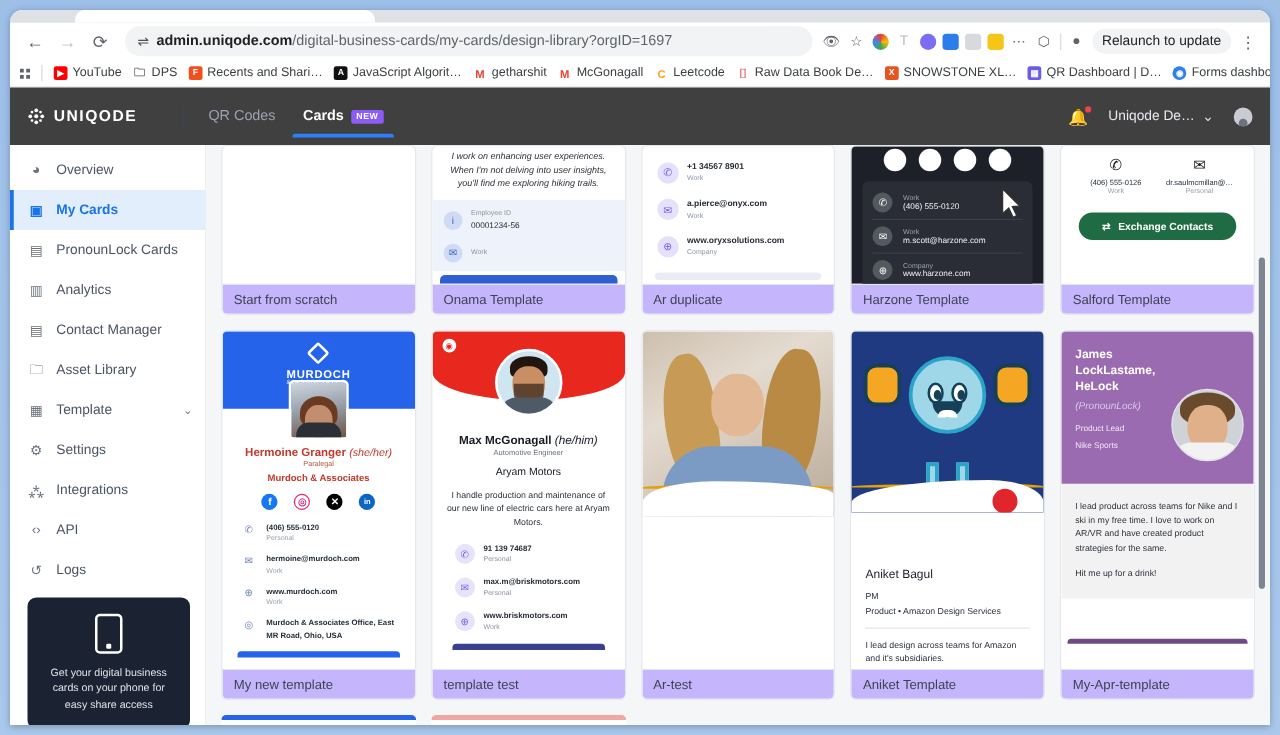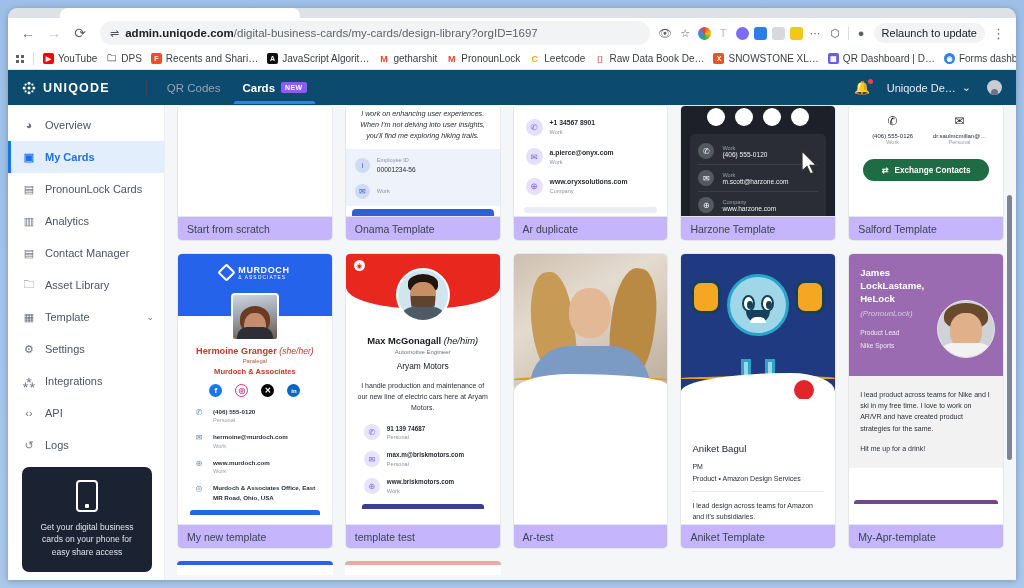--- a/index.html
+++ b/index.html
@@ -41,21 +41,21 @@
 
   .bookmarks { height: 22px; background: #fff; display: flex; align-items: center; padding: 0 8px; gap: 9px; border-bottom: 1px solid #e3e5e8; font-size: 10px; color: #3c4043; overflow: hidden; white-space: nowrap; }
   .bm { display: flex; align-items: center; gap: 4px; flex: none; }
   .bm .bi { width: 11px; height: 11px; border-radius: 2px; display:flex; align-items:center; justify-content:center; font-size:7px; color:#fff; font-weight:bold; }
   .bm-sep { width: 1px; height: 13px; background: #dadce0; flex: none; }
   .grid-ico { display:grid; grid-template-columns: 3px 3px; grid-template-rows: 3px 3px; gap:2px; }
   .grid-ico i { background:#5f6368; display:block; width:3px; height:3px; }
 
   
   .app { position: absolute; left: 0; top: 62px; width: 1008px; height: 510px; background: #f4f6f8; }
-  .topbar { height: 35px; background: #0c4a6e; display: flex; align-items: center; padding: 0 14px; color: #fff; }
+  .topbar { height: 46px; background: #404040; display: flex; align-items: center; padding: 0 14px; color: #fff; }
   .brand { display: flex; align-items: center; gap: 7px; font-size: 12.5px; letter-spacing: 1.2px; font-weight: bold; }
   .brand-mark { width: 14px; height: 14px; position: relative; }
   .vsep { width: 1px; height: 17px; background: #3a4355; margin: 0 20px 0 36px; }
   .navtabs { display: flex; align-items: center; gap: 22px; height: 33px; }
   .navtab { font-size: 11.5px; color: #9aa2b1; height: 33px; display: flex; align-items: center; gap: 6px; position: relative; }
   .navtab.active { color: #fff; font-weight: bold; }
   .navtab.active:after { content:""; position: absolute; left: -8px; right: -8px; bottom: 0; height: 3px; background: #2d7ff9; border-radius: 2px 2px 0 0; }
   .newbadge { background: #8b5cf6; color: #fff; font-size: 7px; font-weight: bold; padding: 2px 4px; border-radius: 2px; letter-spacing: .4px; }
   .topbar-right { margin-left: auto; display: flex; align-items: center; gap: 16px; }
   .bell { position: relative; font-size: 13px; color:#e8eaef; }
@@ -129,21 +129,21 @@
   
   .salf { padding: 8px 10px 0; text-align: center; }
   .salf-l1 { font-size: 6px; color: #1f2933; margin-top: 5px; }
   .salf-l2 { font-size: 5.6px; color: #9aa1ab; }
   .salf-cols { display:flex; }
   .salf-col { flex:1; }
   .exch { margin: 14px 4px 0; height: 22px; background: #1f6b43; border-radius: 12px; color: #fff; font-size: 8.2px; font-weight: bold; display: flex; align-items: center; justify-content: center; gap: 6px; }
 
   
   .mu-head { background: #2563eb; height: 62px; position: relative; }
-  .mu-logo { display: flex; align-items: center; justify-content: center; gap: 5px; padding-top: 11px; color: #fff; }
+  .mu-logo { display: flex; align-items: center; justify-content: center; gap: 5px; padding-top: 11px; color: #fff; flex-direction: column; }
   .mu-dia { width: 13px; height: 13px; transform: rotate(45deg); border: 2px solid #fff; border-radius: 2px; }
   .mu-ln1 { font-size: 9px; font-weight: bold; letter-spacing: .6px; }
   .mu-ln2 { font-size: 4.8px; letter-spacing: 1.1px; }
   .mu-photo { position: absolute; left: 50%; transform: translateX(-50%); bottom: -25px; width: 48px; height: 48px; border-radius: 4px; border: 2px solid #fff; background: linear-gradient(170deg,#cfd6de 0%,#9aa3ae 45%,#6e5443 100%); overflow:hidden; }
   .mu-photo .face { position:absolute; left:50%; top:40%; transform:translateX(-50%); width:22px; height:26px; background:#c38e6f; border-radius:45% 45% 40% 40%; }
   .mu-photo .hair { position:absolute; left:50%; top:24%; transform:translateX(-50%); width:30px; height:26px; background:#6b3a22; border-radius:50% 50% 38% 38%; }
   .mu-photo .body { position:absolute; left:50%; bottom:0; transform:translateX(-50%); width:36px; height:12px; background:#2c2f36; border-radius:10px 10px 0 0; }
   .mu-body { padding: 30px 6px 0; text-align: center; }
   .mu-name { font-size: 9.2px; color: #c0392b; font-weight: bold; }
   .mu-name i { color:#c0392b; font-weight: normal; font-size: 8.6px; }
@@ -309,21 +309,21 @@
       <span class="bm">
           <span class="bi" style="background:#111">A</span>
           <span>JavaScript Algorit…</span>
         </span>
       <span class="bm">
           <span class="bi" style="background:#fff;color:#ea4335;font-size:9px">M</span>
           <span>getharshit</span>
         </span>
       <span class="bm">
           <span class="bi" style="background:#fff;color:#ea4335;font-size:9px">M</span>
-          <span>PronounLock</span>
+          <span>McGonagall</span>
         </span>
       <span class="bm">
           <span class="bi" style="background:#fff;color:#ffa116;font-size:9px">C</span>
           <span>Leetcode</span>
         </span>
       <span class="bm">
           <span class="bi" style="background:#fff;color:#e07b7b;font-size:8px">[]</span>
           <span>Raw Data Book De…</span>
         </span>
       <span class="bm">

